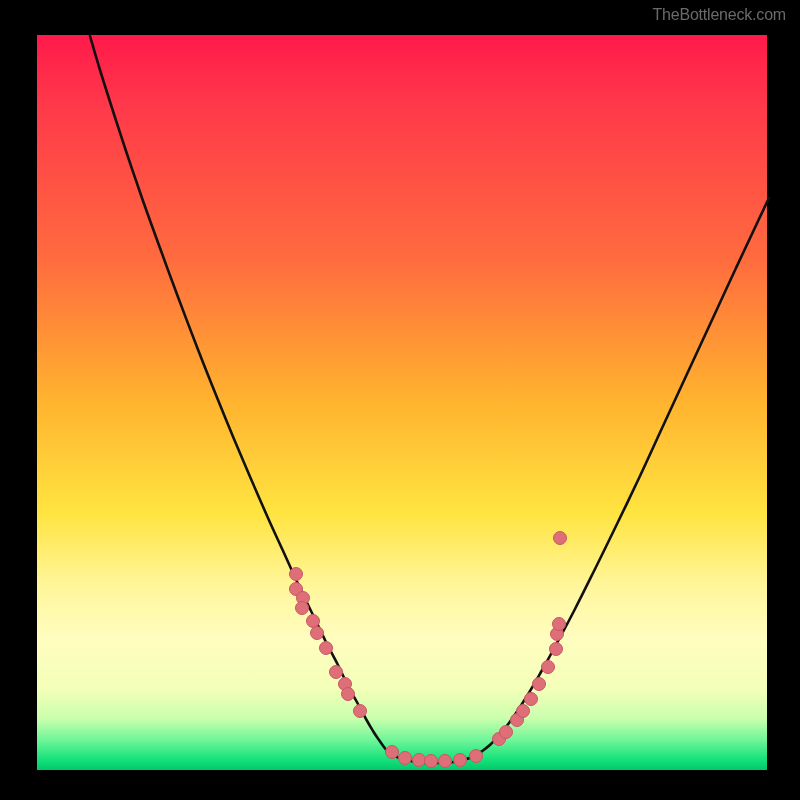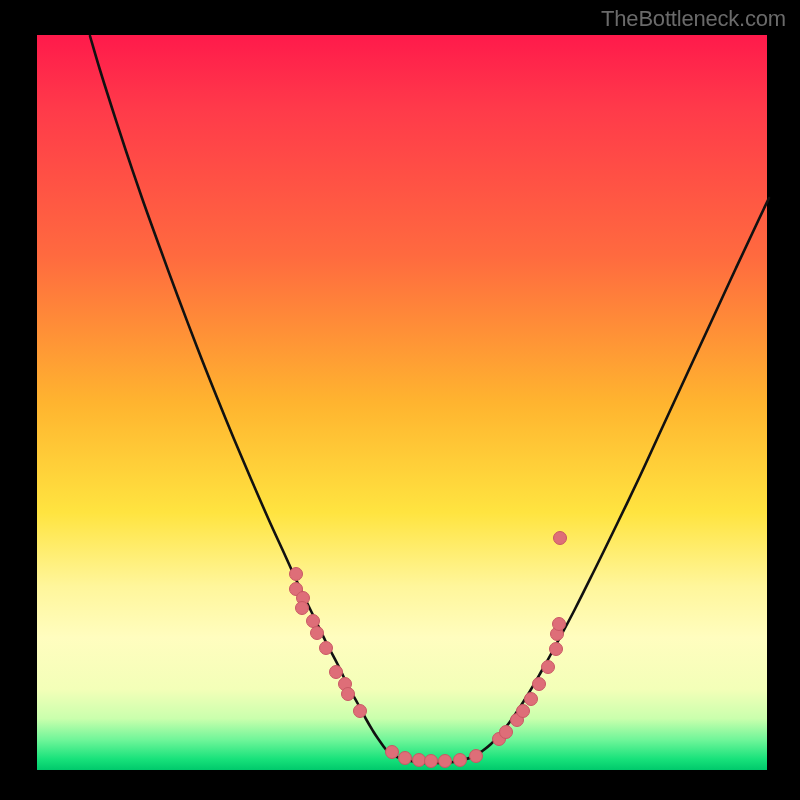--- a/index.html
+++ b/index.html
@@ -15,21 +15,21 @@
     position: relative;
     width: 800px;
     height: 800px;
     background: #000;
   }
   #attribution {
     position: absolute;
     top: 6px;
     right: 14px;
     color: #6a6a6a;
-    font-size: 22px;
+    font-size: 16px;
     letter-spacing: -0.2px;
     z-index: 10;
     text-align: right;
   }
   #gradient {
     position: absolute;
     left: 37px;
     top: 35px;
     width: 730px;
     height: 735px;

